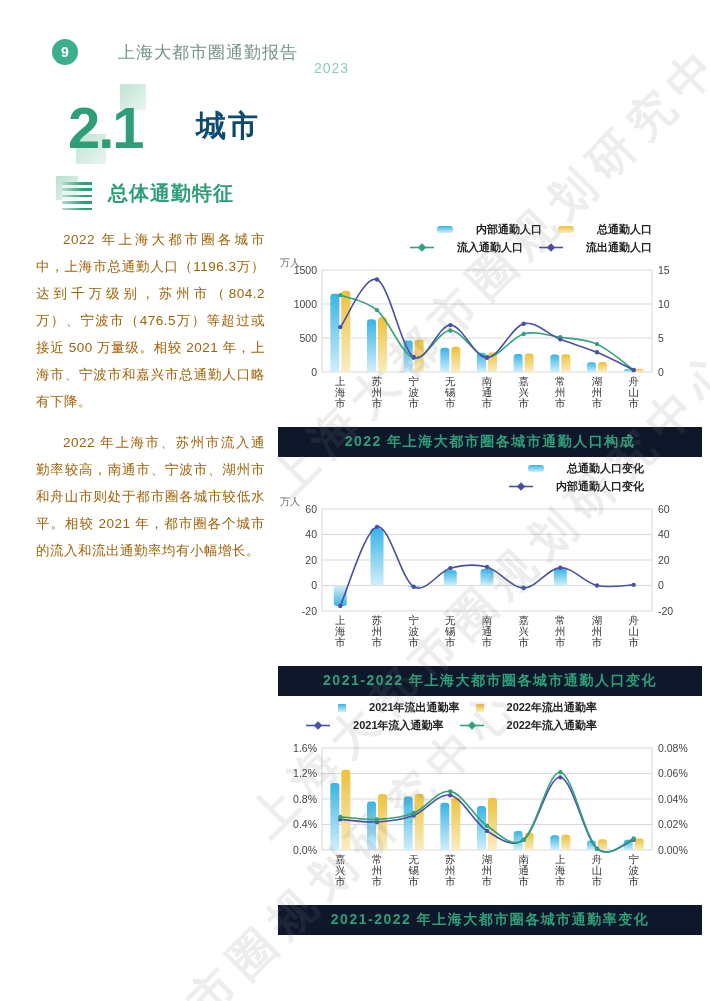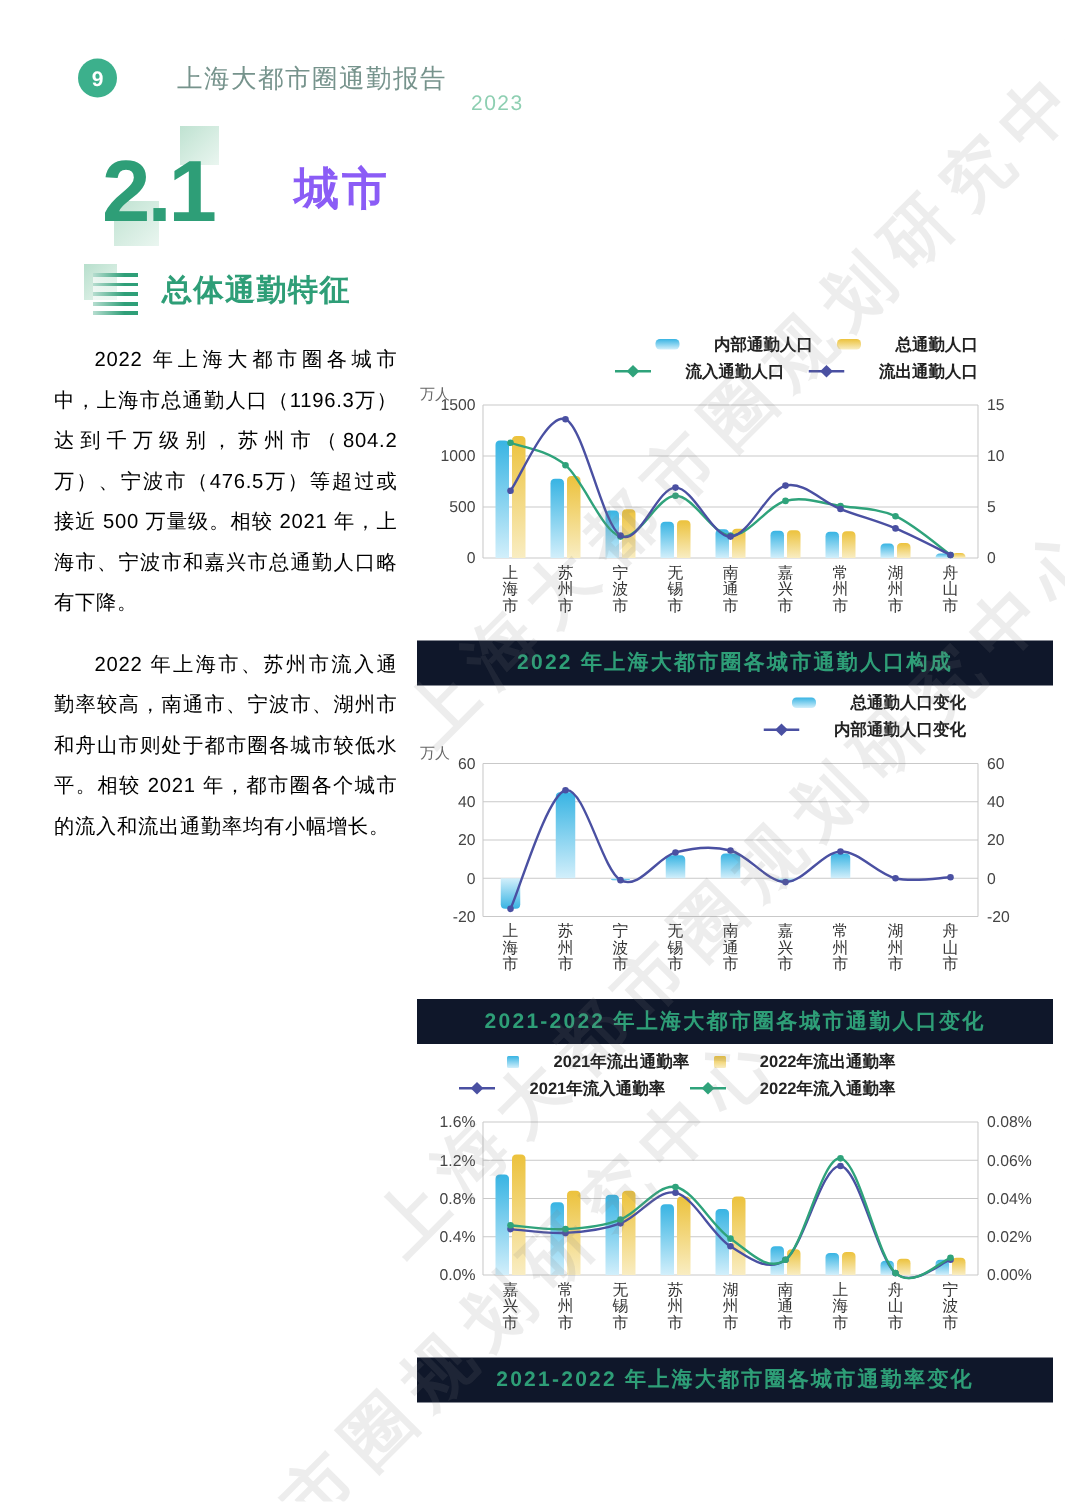--- a/index.html
+++ b/index.html
@@ -14,33 +14,33 @@
     font-size:14px;font-weight:bold;display:flex;align-items:center;justify-content:center;}
   .report-title{margin-left:40px;font-size:17px;color:#76938c;letter-spacing:1px;}
   .report-year{margin-left:16px;font-size:14px;font-weight:normal;color:#8ecfb2;letter-spacing:1px;margin-top:32px;}
   
   .section-heading{position:absolute;left:68px;top:88px;width:300px;height:90px;}
   .decor-sq{position:absolute;background:linear-gradient(135deg,#bfe2d1,#eaf6f0);}
   .decor-sq.a{width:26px;height:26px;left:52px;top:-4px;}
   .decor-sq.b{width:30px;height:30px;left:8px;top:46px;}
   .section-number{position:absolute;left:0;top:0;font-size:58px;line-height:80px;font-weight:bold;
     color:#2e9e77;letter-spacing:-2px;}
-  .section-title{position:absolute;left:128px;top:18px;font-size:30px;font-weight:bold;color:#8b5cf6;letter-spacing:2px;}
+  .section-title{position:absolute;left:128px;top:18px;font-size:30px;font-weight:bold;color:#0c4a6e;letter-spacing:2px;}
   
   .subsection{position:absolute;left:56px;top:176px;display:flex;align-items:center;}
   .stripes-icon{width:38px;height:34px;position:relative;}
   .stripes-icon .block{position:absolute;left:0;top:0;width:22px;height:24px;
     background:linear-gradient(135deg,#b7dfcc,#ecf7f1);}
   .stripes-icon .stripes{position:absolute;left:6px;top:6px;width:30px;height:28px;
     background:
       linear-gradient(90deg,rgba(255,255,255,.65),rgba(255,255,255,0) 70%),
       repeating-linear-gradient(180deg,#2f9f78 0 2.6px,rgba(255,255,255,0) 2.6px 6.4px);}
   .subsection-title{margin-left:14px;font-size:20px;font-weight:bold;color:#2e9e77;letter-spacing:1px;text-align:center;}
   
-  .body-text{position:absolute;left:36px;top:226px;width:229px;color:#000000;}
+  .body-text{position:absolute;left:36px;top:226px;width:229px;color:#a16207;}
   .body-text p{margin:0 0 14px 0;font-size:13.5px;line-height:27px;text-align:justify;
     text-indent:2em;letter-spacing:0.5px;}
   
   .charts-col{position:absolute;left:278px;top:222px;width:424px;}
   .chart-block{margin-bottom:4px;}
   .legend{display:flex;flex-direction:column;align-items:flex-end;gap:3px;min-height:32px;
     justify-content:flex-end;padding-bottom:2px;}
   .lg-row{display:flex;gap:16px;}
   .lg-item{display:flex;align-items:center;gap:23px;font-size:11px;font-weight:bold;color:#222;}
   .chart-svg{display:block;}

